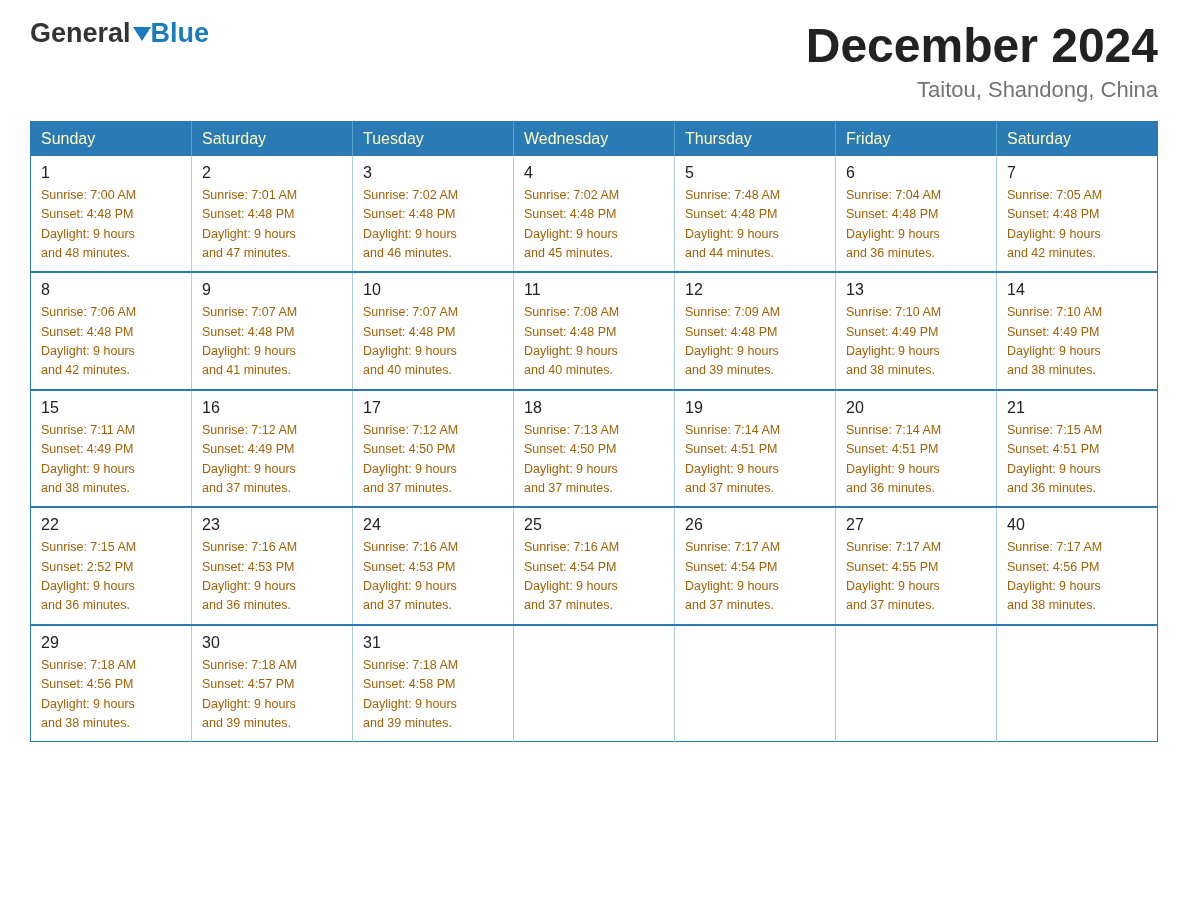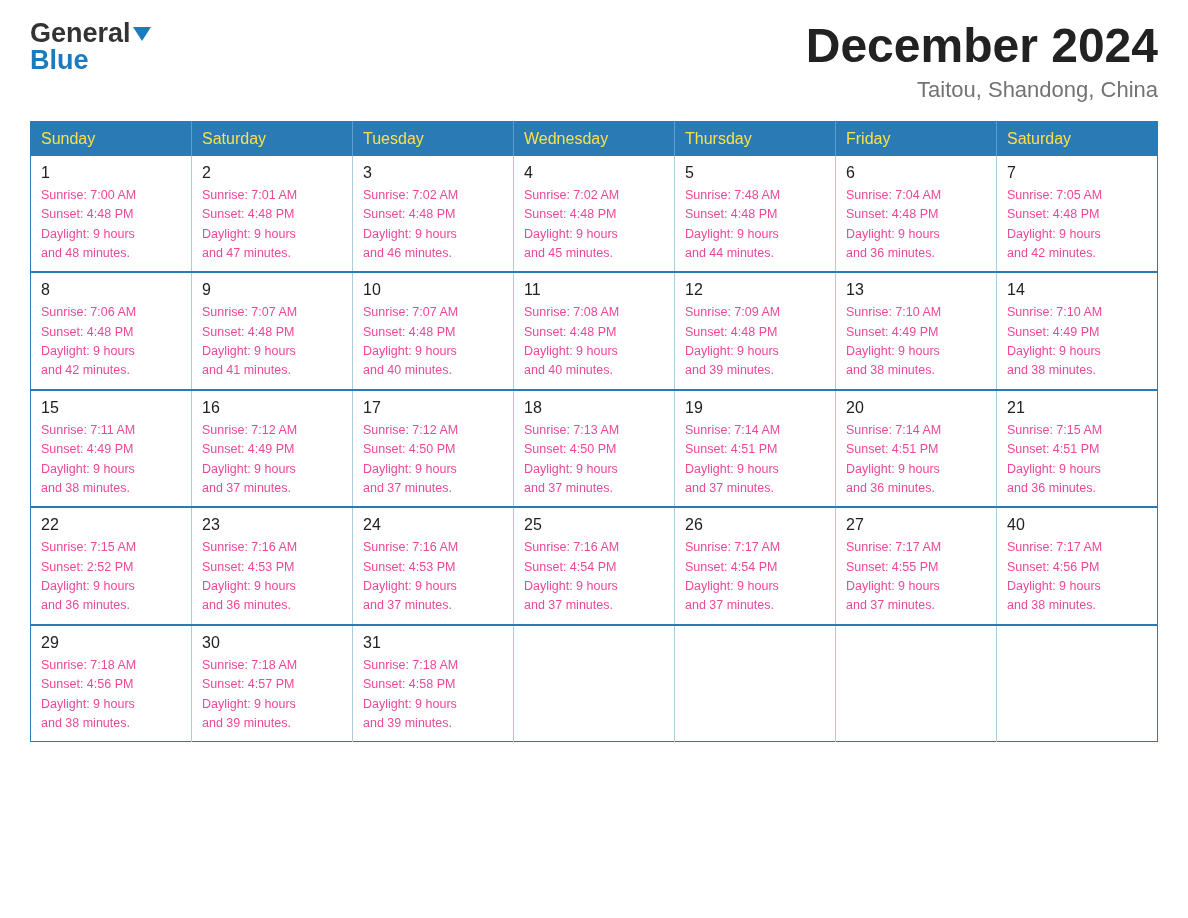--- a/index.html
+++ b/index.html
@@ -13,21 +13,20 @@
 
     .header-area {
       display: flex;
       justify-content: space-between;
       align-items: flex-start;
       margin-bottom: 18px;
     }
 
     .logo {
       display: flex;
-      flex-direction: column;
       line-height: 1;
     }
 
     .title-area {
       text-align: right;
     }
 
     .month-title {
       font-size: 48px;
       font-weight: bold;
@@ -42,21 +41,21 @@
     }
 
     .calendar-table {
       width: 100%;
       border-collapse: collapse;
       border: 1px solid #2a7ab5;
     }
 
     .calendar-table th {
       background-color: #2a7ab5;
-      color: #fde047;
+      color: #fef9c3;
       text-align: left;
       padding: 8px 10px;
       font-size: 16px;
       font-weight: normal;
       border-right: 1px solid #5aa0cc;
     }
 
     .calendar-table th:last-child {
       border-right: none;
     }
@@ -84,21 +83,21 @@
       font-size: 16px;
       font-weight: normal;
       color: #222;
       margin-bottom: 4px;
       display: block;
     }
 
     .day-info {
       font-size: 12.5px;
       line-height: 1.55;
-      color: #ec4899;
+      color: #a16207;
     }
 
     .empty-cell {
       background: #fff;
     }
 
     .logo-row {
       display: flex;
       align-items: center;
     }

